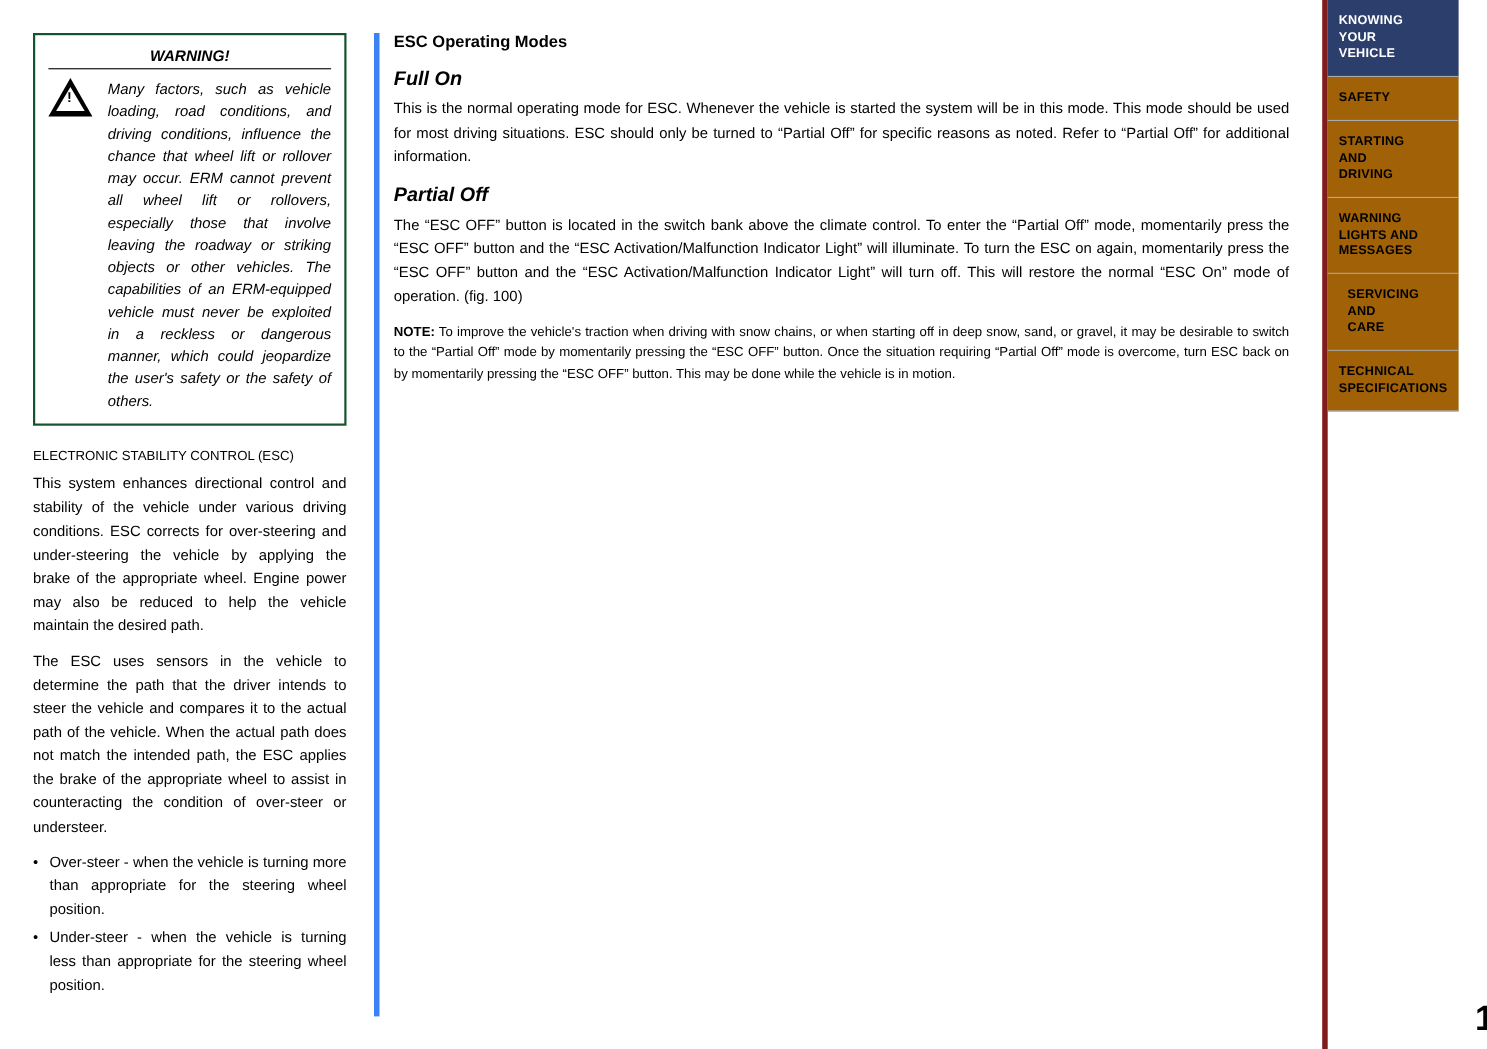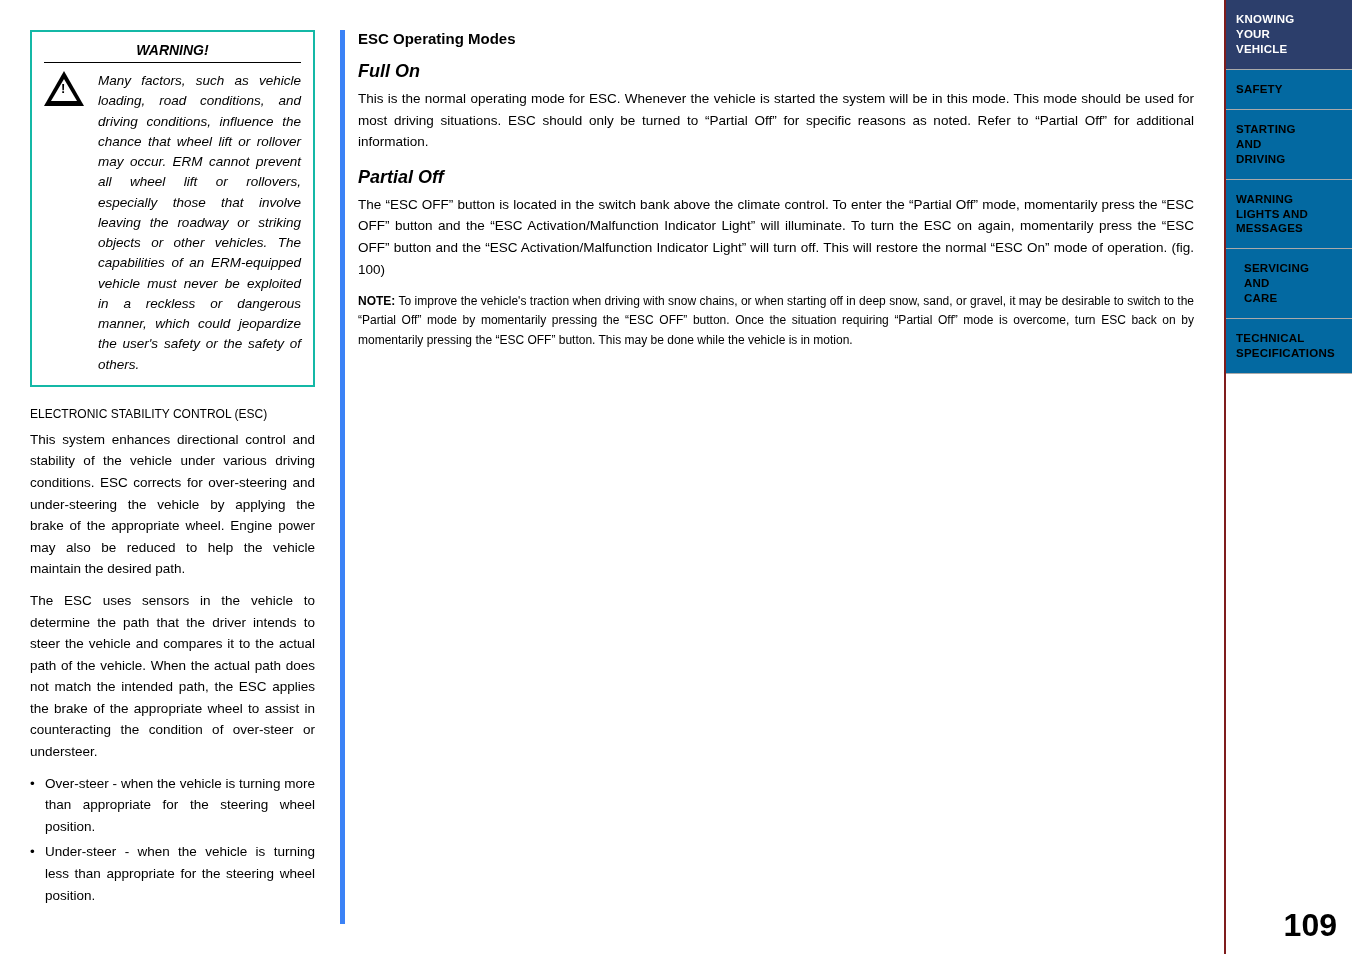--- a/index.html
+++ b/index.html
@@ -26,21 +26,21 @@
     }
 
     .right-column {
       flex: 1;
       padding-left: 13px;
       border-left: 5px solid #3b82f6;
     }
 
     
     .warning-box {
-      border: 2px solid #14b8a6;
+      border: 2px solid #14532d;
       padding: 10px 12px;
       margin-bottom: 20px;
     }
 
     .warning-title {
       text-align: center;
       font-weight: bold;
       font-style: italic;
       font-size: 14px;
       border-bottom: 1px solid #000;
@@ -112,38 +112,38 @@
       text-align: justify;
       margin-top: 12px;
     }
 
     .note-text strong {
       font-weight: bold;
     }
 
     
     .sidebar {
-      width: 128px;
+      width: 150px;
       background: #fff;
-      border-left: 2px solid #7f1d1d;
-      display: flex;
-      flex-direction: column;
+      border-left: 5px solid #7f1d1d;
+      display: flex;
+      flex-direction: row;
     }
 
     .sidebar-item {
       padding: 12px 10px;
       font-size: 11.5px;
       font-weight: bold;
       letter-spacing: 0.02em;
       color: #000;
       border-bottom: 1px solid #aaa;
       cursor: pointer;
       text-align: left;
       line-height: 1.3;
-      background: #0369a1;
+      background: #a16207;
     }
 
     .sidebar-item.active {
       background: #2c3e6b;
       color: #fff;
     }
 
     
     .page-number-area {
       display: flex;

